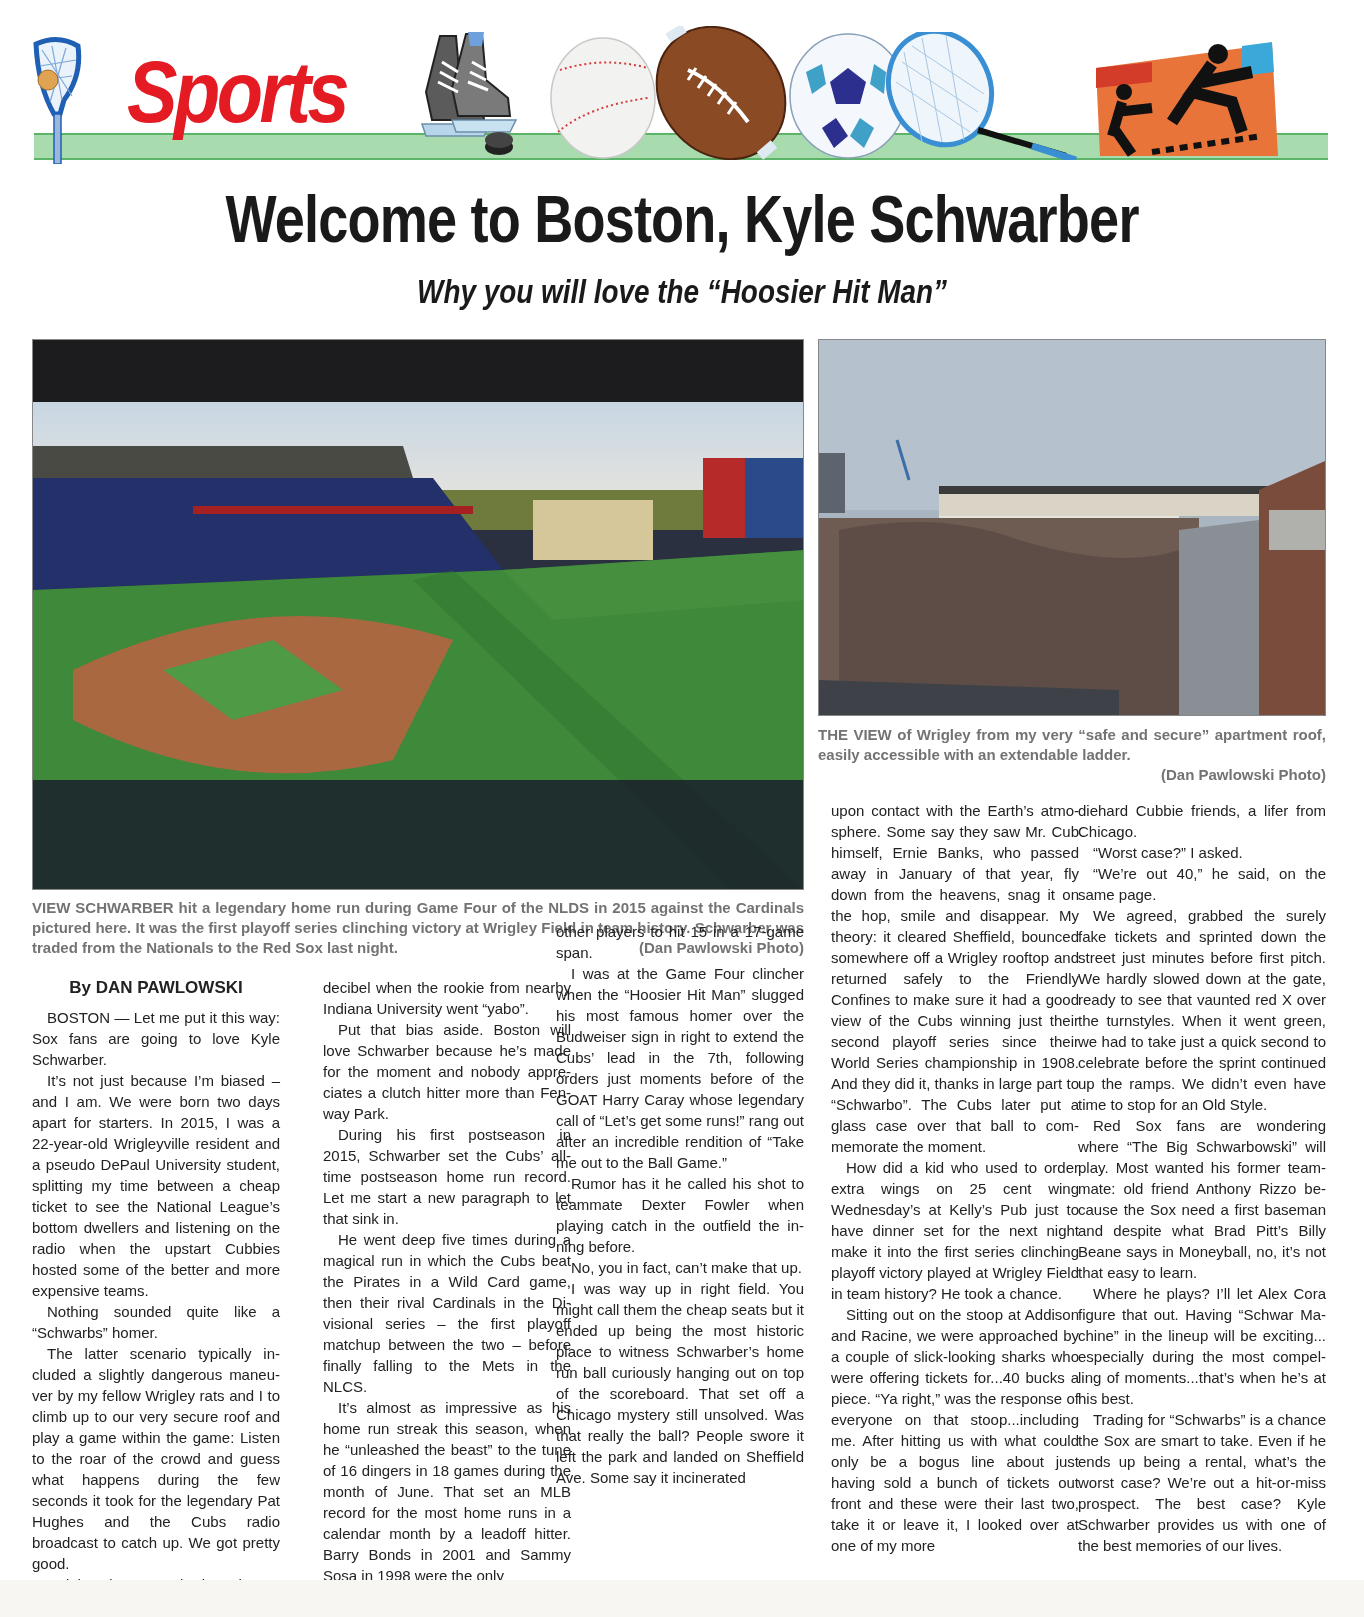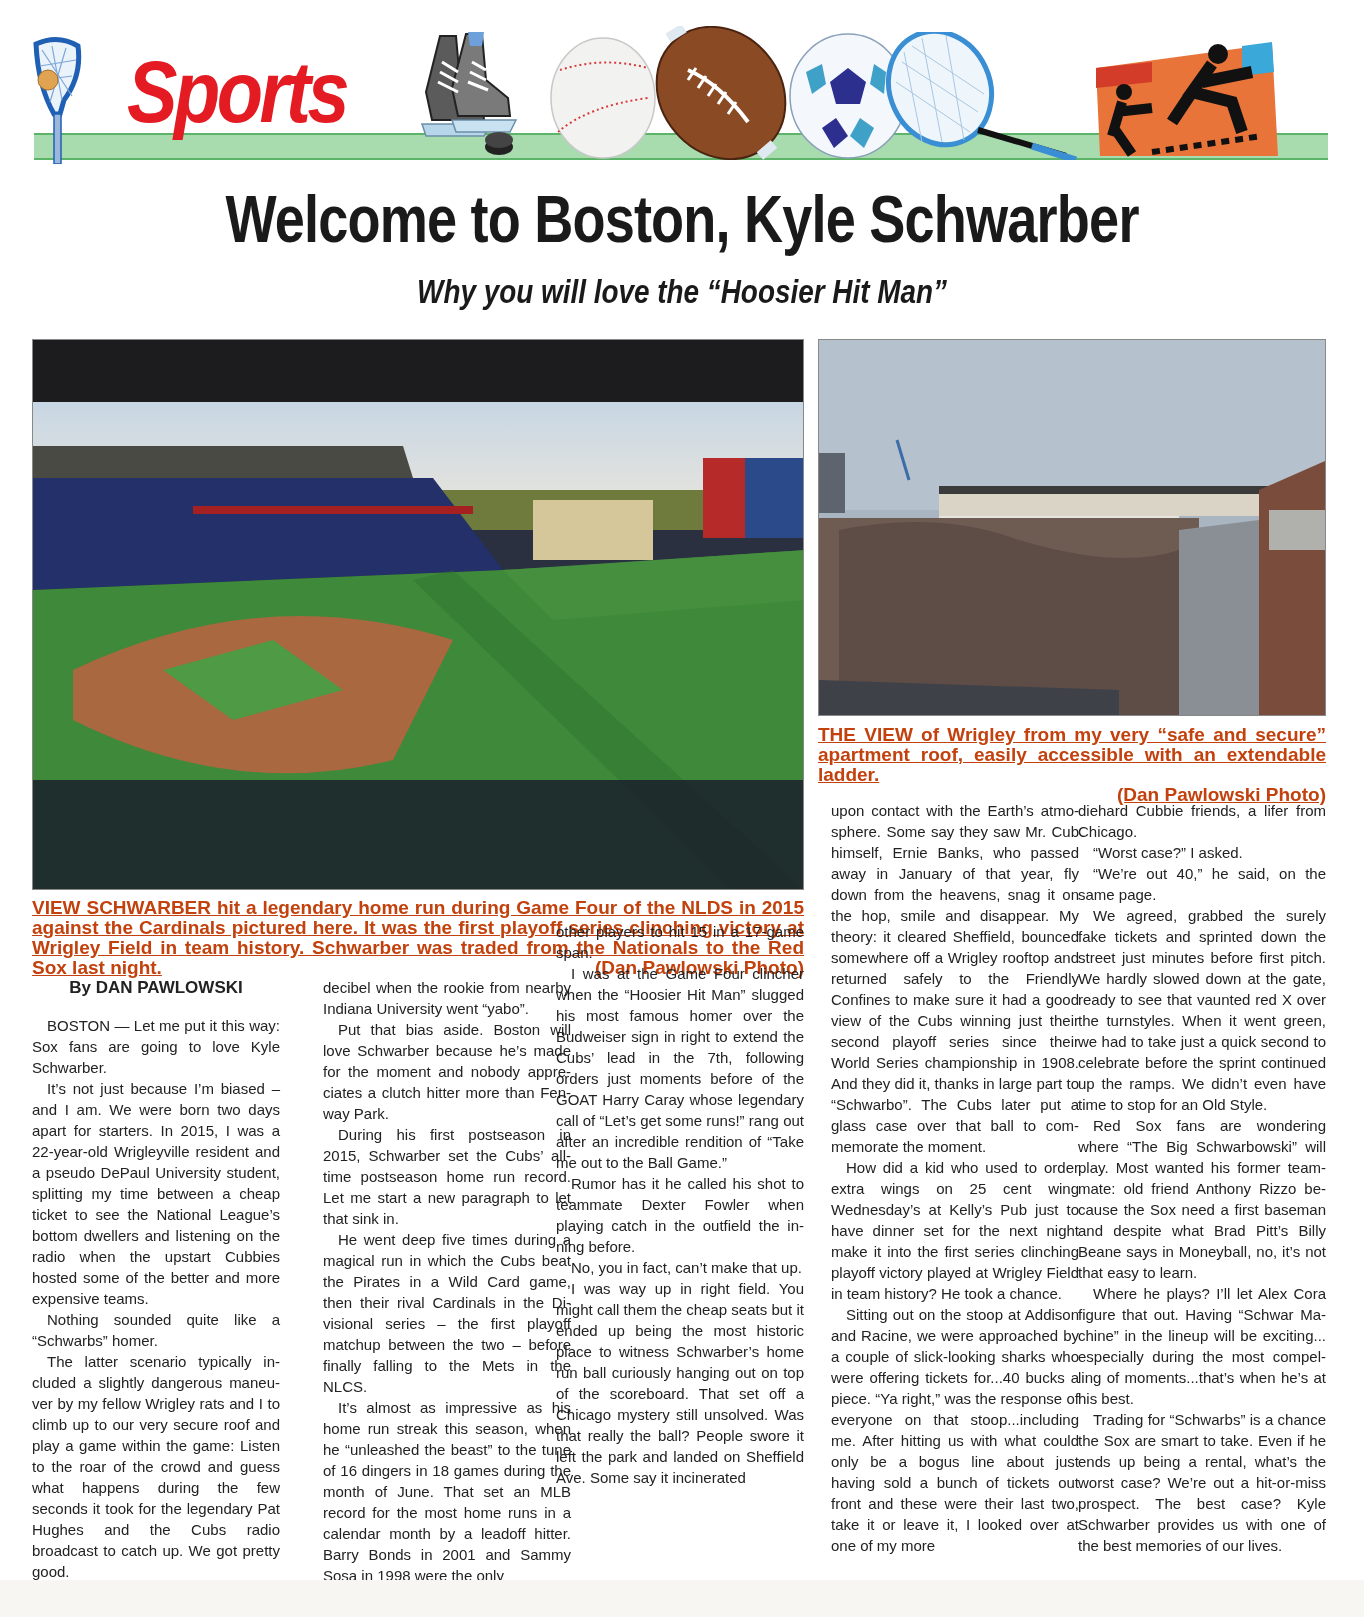--- a/index.html
+++ b/index.html
@@ -16,36 +16,36 @@
   
   .headline { position: absolute; left: 0; top: 185px; width: 1364px; text-align: center; font-family: "Liberation Sans", sans-serif; font-weight: bold; font-size: 66px; letter-spacing: -1px; color: #1a1a1a; transform: scaleX(0.82); transform-origin: center top; line-height: 1.05; }
   .subhead { position: absolute; left: 0; top: 272px; width: 1364px; text-align: center; font-weight: bold; font-style: italic; font-size: 34px; color: #1a1a1a; transform: scaleX(0.82); transform-origin: center top; }
 
   
   .photo { position: absolute; overflow: hidden; border: 1px solid #888; }
   .photo-main { left: 32px; top: 339px; width: 772px; height: 551px; }
   .photo-side { left: 818px; top: 339px; width: 508px; height: 377px; }
 
   
-  .caption { position: absolute; font-weight: bold; font-size: 19px; line-height: 20px; color: #c2410c; text-align: justify; text-decoration: underline; }
+  .caption { position: absolute; font-weight: bold; font-size: 15px; line-height: 20px; color: #737373; text-align: justify; }
   .caption-main { left: 32px; top: 898px; width: 772px; }
   .caption-side { left: 818px; top: 725px; width: 508px; }
   .caption .lead { font-weight: bold; }
   .credit { float: right; }
 
   
   .col { position: absolute; font-size: 15px; line-height: 21px; color: #222; text-align: justify; hyphens: manual; }
   .col p { text-indent: 15px; }
   .col p.noind { text-indent: 0; }
   .col1 { left: 32px; top: 977px; width: 248px; }
   .col2 { left: 295px; top: 977px; width: 248px; margin-left: 28px; }
   .col3 { left: 556px; top: 921px; width: 248px; }
   .col4 { left: 831px; top: 800px; width: 248px; }
   .col5 { left: 1078px; top: 800px; width: 248px; }
-  .byline { font-weight: bold; font-size: 17px; text-align: center; text-indent: 0 !important; line-height: 22px; margin-bottom: 16px; }
+  .byline { font-weight: bold; font-size: 17px; text-align: center; text-indent: 0 !important; line-height: 22px; margin-bottom: 8px; }
 
   .footer-band { position: absolute; left: 0; top: 1580px; width: 1364px; height: 37px; background: #f8f6f2; }
 </style>
 </head>
 <body>
 
 <div class="page">
 
   <div class="banner">
     <div class="banner-strip"></div>

